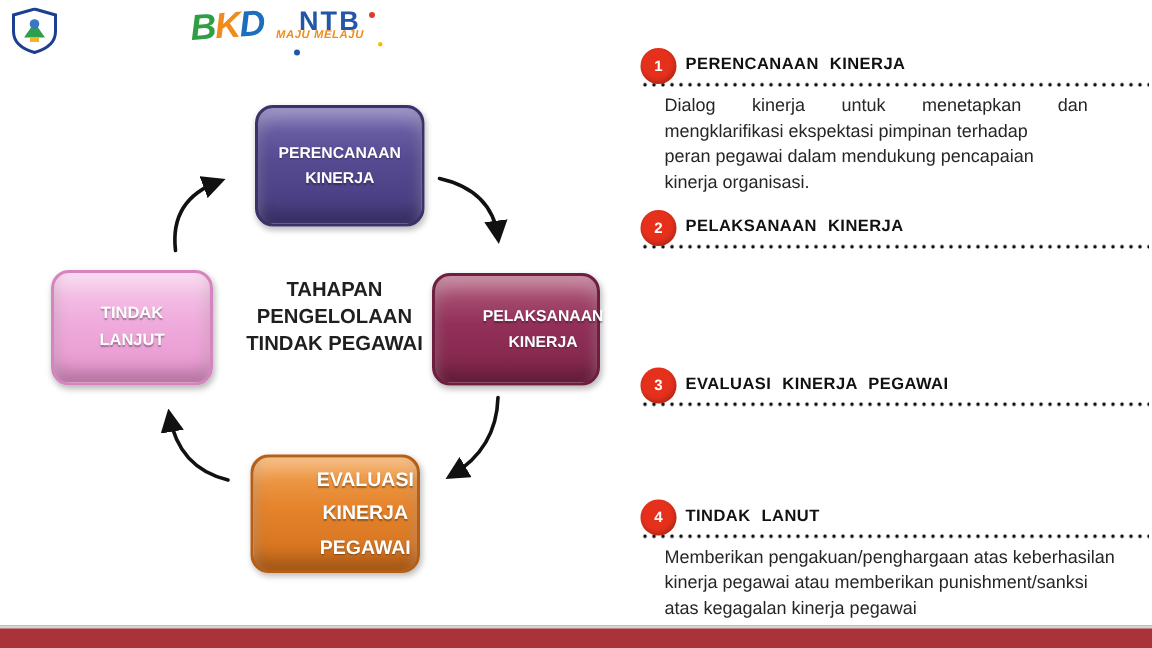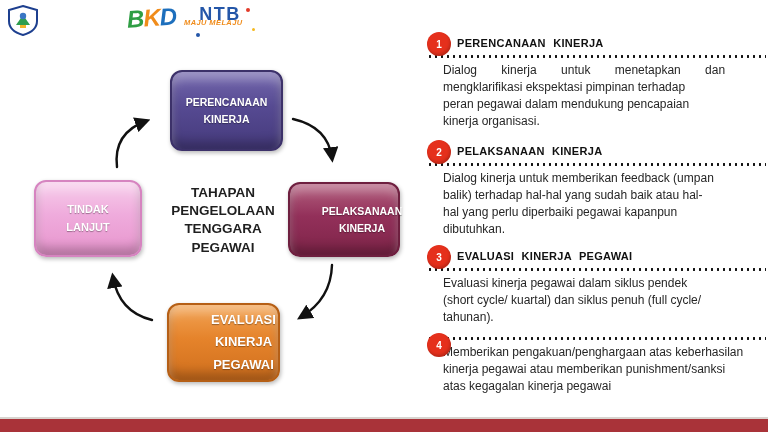--- a/index.html
+++ b/index.html
@@ -101,53 +101,47 @@
 KINERJA</div>
   <div class="node node-right">PELAKSANAAN
 KINERJA</div>
   <div class="node node-bottom">EVALUASI
 KINERJA
 PEGAWAI</div>
   <div class="node node-left">TINDAK
 LANJUT</div>
   <div class="center-title">TAHAPAN
 PENGELOLAAN
-TENGGARA PEGAWAI</div>
+TINDAK PEGAWAI</div>
 
   <div class="step step-1">
     <div class="step-circle">1</div>
     <div class="step-title">PERENCANAAN KINERJA</div>
     <div class="step-dots"></div>
     <div class="step-body justify-first">Dialog kinerja untuk menetapkan dan
 mengklarifikasi ekspektasi pimpinan terhadap
 peran pegawai dalam mendukung pencapaian
 kinerja organisasi.</div>
   </div>
 
   <div class="step step-2">
     <div class="step-circle">2</div>
     <div class="step-title">PELAKSANAAN KINERJA</div>
     <div class="step-dots"></div>
-    <div class="step-body">Dialog kinerja untuk memberikan feedback (umpan
-balik) terhadap hal-hal yang sudah baik atau hal-
-hal yang perlu diperbaiki pegawai kapanpun
-dibutuhkan.</div>
   </div>
 
   <div class="step step-3">
     <div class="step-circle">3</div>
     <div class="step-title">EVALUASI KINERJA PEGAWAI</div>
     <div class="step-dots"></div>
-    <div class="step-body">Evaluasi kinerja pegawai dalam siklus pendek
-(short cycle/ kuartal) dan siklus penuh (full cycle/
-tahunan).</div>
   </div>
 
   <div class="step step-4">
     <div class="step-circle">4</div>
+    <div class="step-title">TINDAK LANUT</div>
     <div class="step-dots"></div>
     <div class="step-body">Memberikan pengakuan/penghargaan atas keberhasilan
 kinerja pegawai atau memberikan punishment/sanksi
 atas kegagalan kinerja pegawai</div>
   </div>
 
   <div class="footer-bar"></div>
 </div>
 
 </body></html>

